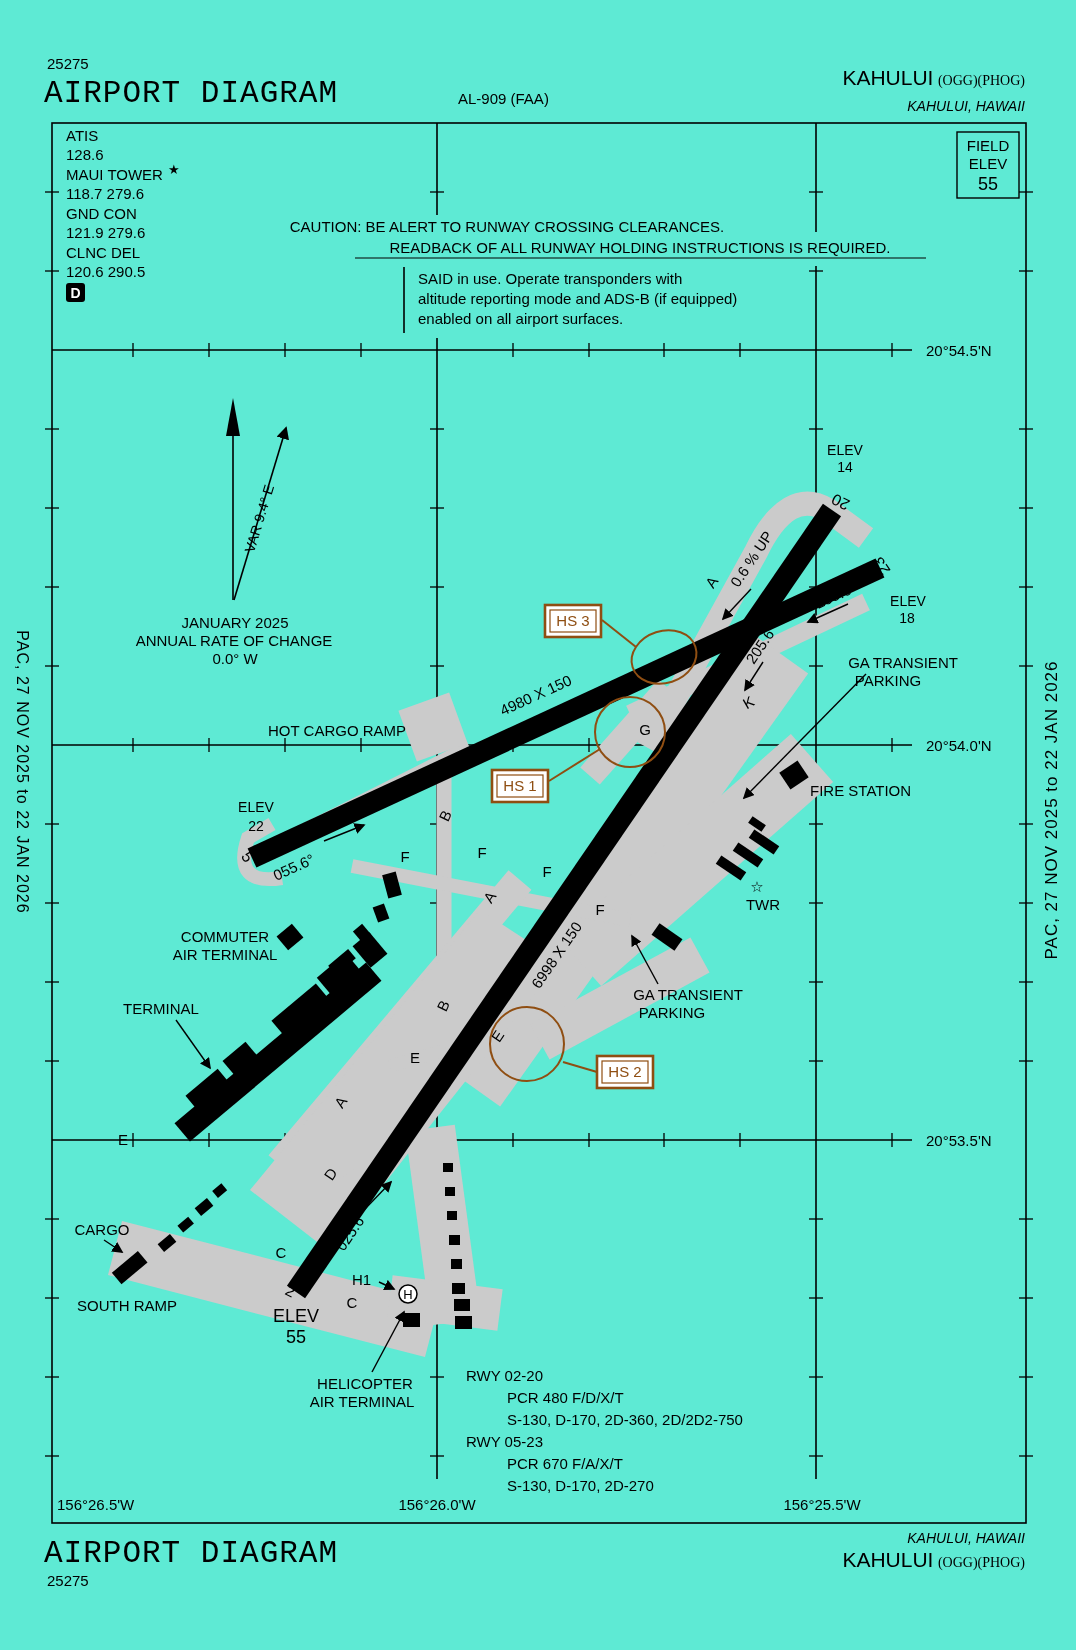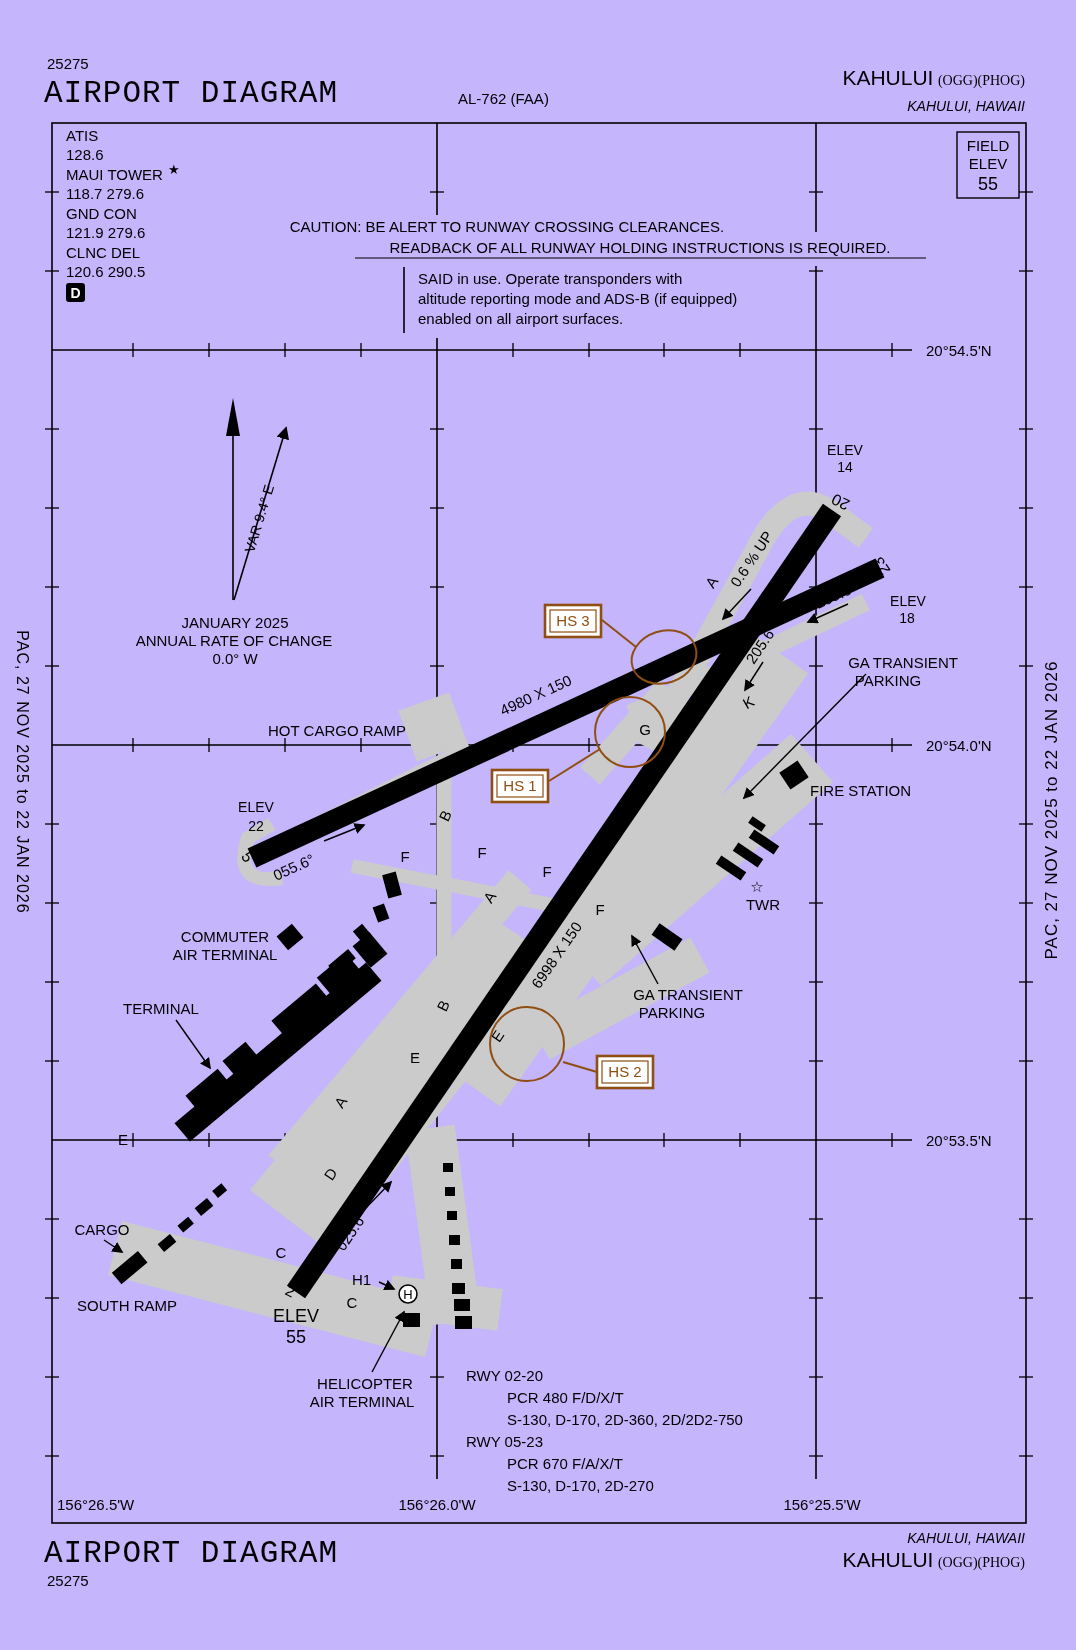--- a/index.html
+++ b/index.html
@@ -1,16 +1,16 @@
 <!DOCTYPE html>
 <html><head>
 <meta charset="utf-8">
 <style>
   html,body{margin:0;padding:0;background:#fff;}
-  .page{position:relative;width:1076px;height:1650px;background:#c4b5fd;overflow:hidden;
+  .page{position:relative;width:1076px;height:1650px;background:#5eead4;overflow:hidden;
         font-family:"Liberation Sans",sans-serif;color:#000;}
   .abs{position:absolute;white-space:nowrap;}
   .big-title{font-size:31px;letter-spacing:1px;font-family:Liberation Mono, monospace;}
   .small{font-size:15px;}
   .hdr-name{font-size:21px;}
   .hdr-codes{font-family:Liberation Serif, serif;font-size:14px;text-align:right;}
   .city{font-size:14px;font-style:italic;}
   .vside{font-size:16px;letter-spacing:1px;}
   svg text{font-family:"Liberation Sans",sans-serif;fill:#000;}
   .t14{font-size:14px;} .t15{font-size:15px;} .t16{font-size:16px;} .t18{font-size:18px;}
@@ -18,21 +18,21 @@
   .hs-text{fill:#8F4E12;font-size:15px;}
   .mid{text-anchor:middle;}
 </style>
 </head>
 <body>
 
 <div class="page">
 
   <div class="abs small" style="left:47px;top:55px;">25275</div>
   <div class="abs big-title" style="left:44px;top:76px;">AIRPORT DIAGRAM</div>
-  <div class="abs small" style="left:458px;top:90px;">AL-762 (FAA)</div>
+  <div class="abs small" style="left:458px;top:90px;">AL-909 (FAA)</div>
   <div class="abs" style="right:51px;top:66px;text-align:right;">
     <span class="hdr-name">KAHULUI</span>
     <span class="hdr-codes">(OGG)(PHOG)</span>
   </div>
   <div class="abs city" style="right:51px;top:98px;">KAHULUI, HAWAII</div>
 
   <div class="abs vside" style="left:22px;top:772px;transform:translate(-50%,-50%) rotate(90deg);">PAC,  27 NOV 2025  to  22 JAN 2026</div>
   <div class="abs vside" style="left:1052px;top:810px;font-size:17px;transform:translate(-50%,-50%) rotate(-90deg);">PAC,  27 NOV 2025  to  22 JAN 2026</div>
 
   <div class="abs big-title" style="left:44px;top:1536px;">AIRPORT DIAGRAM</div>

